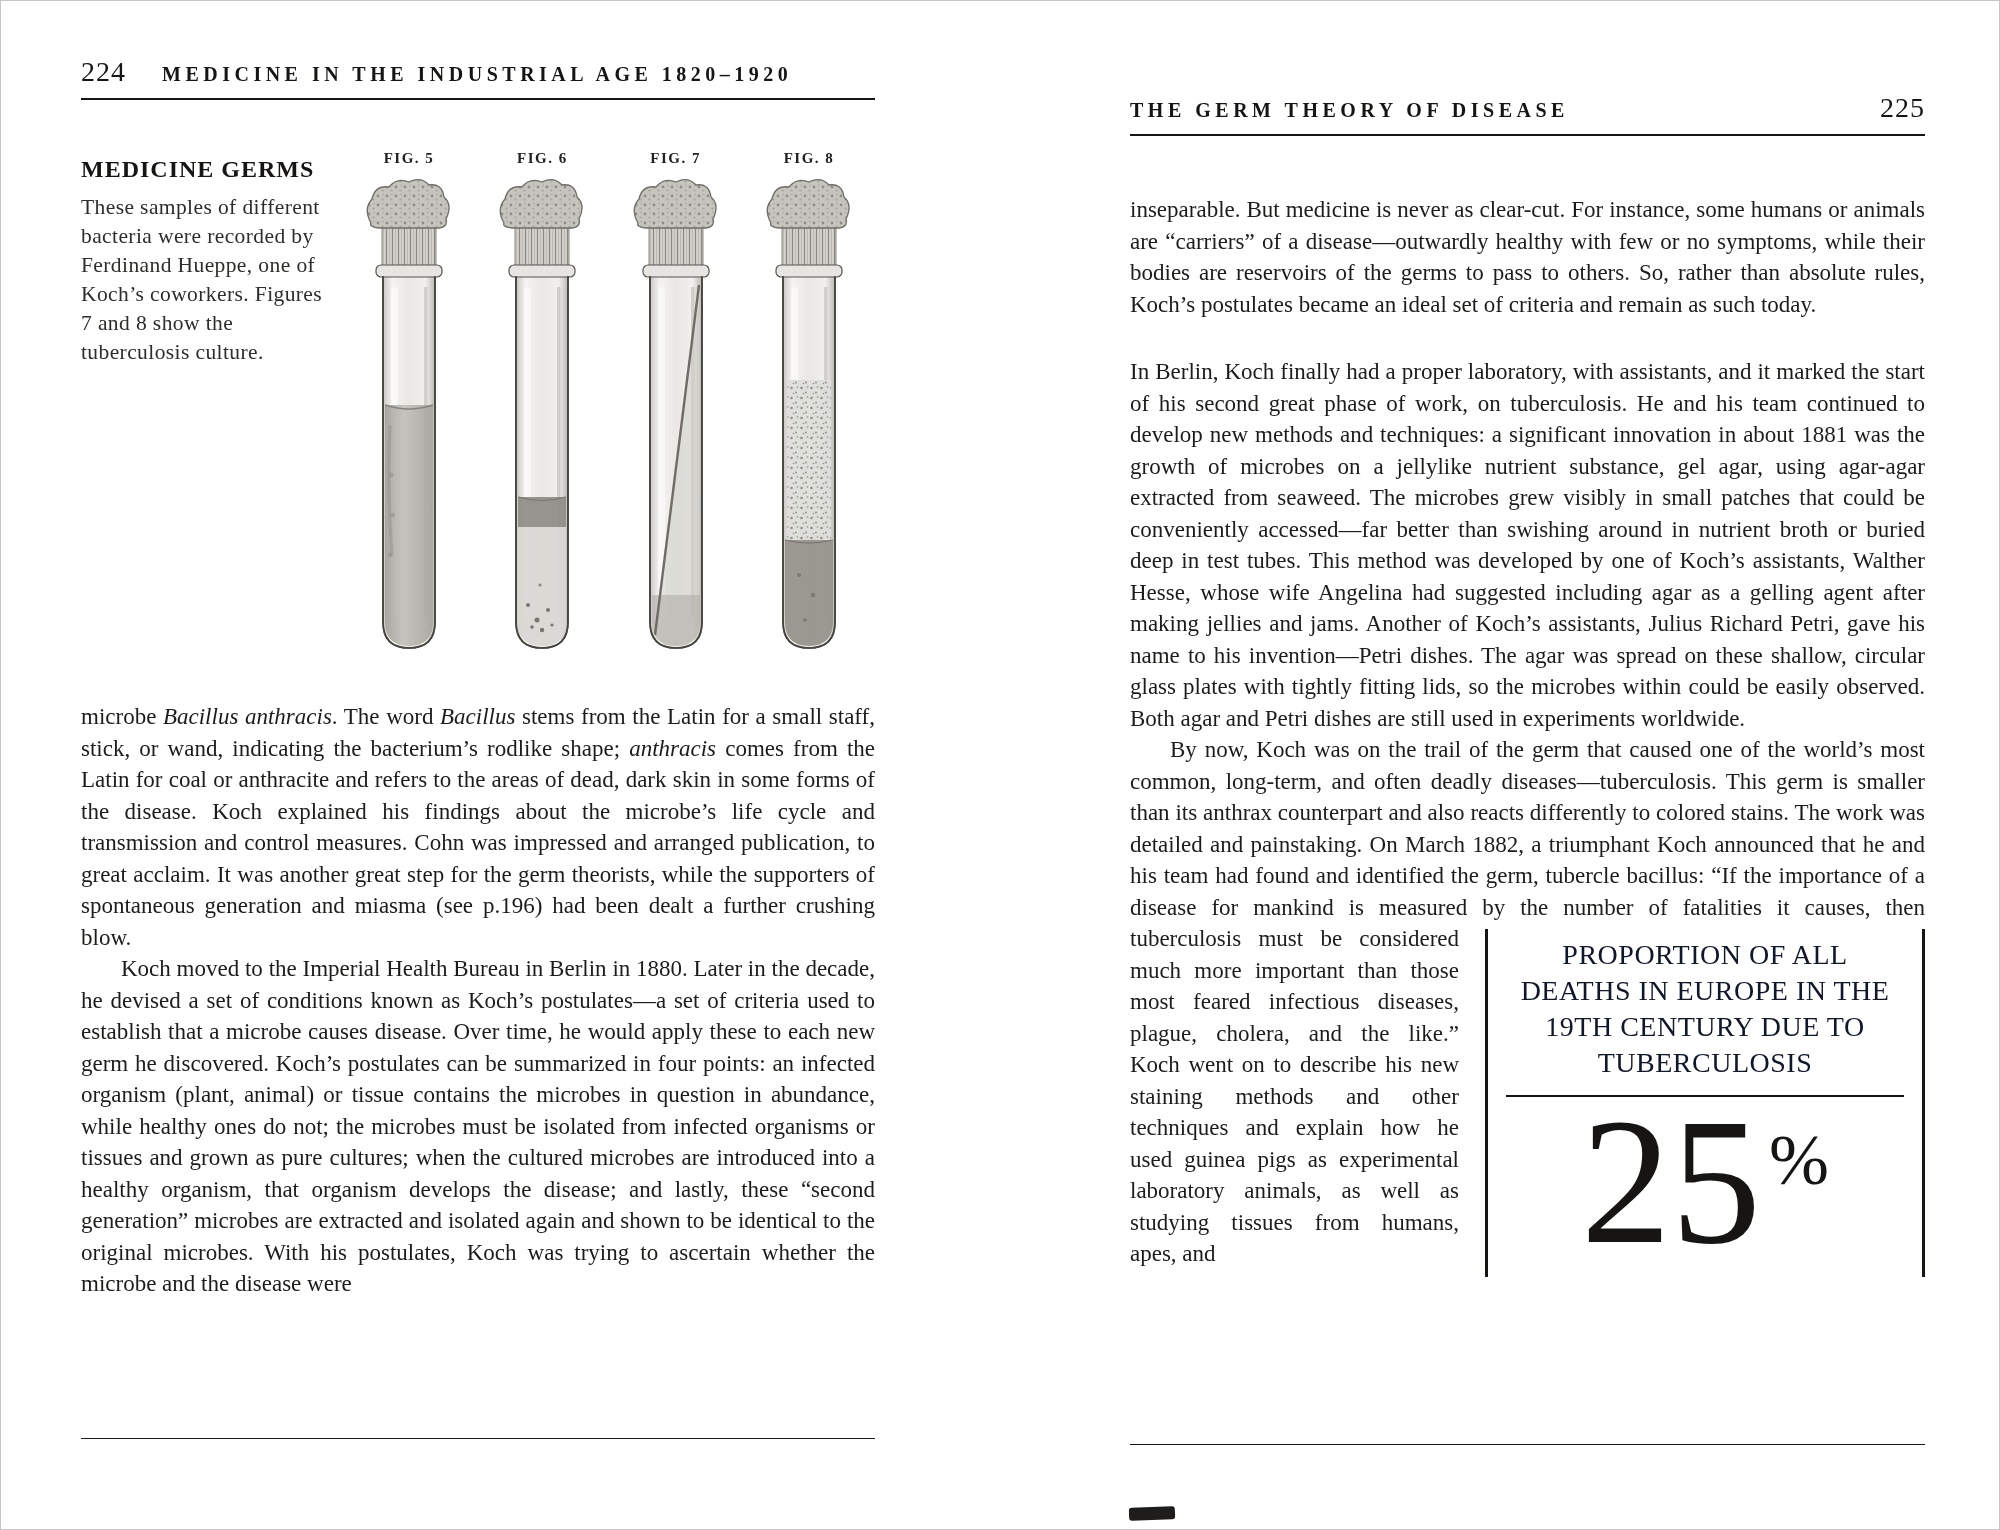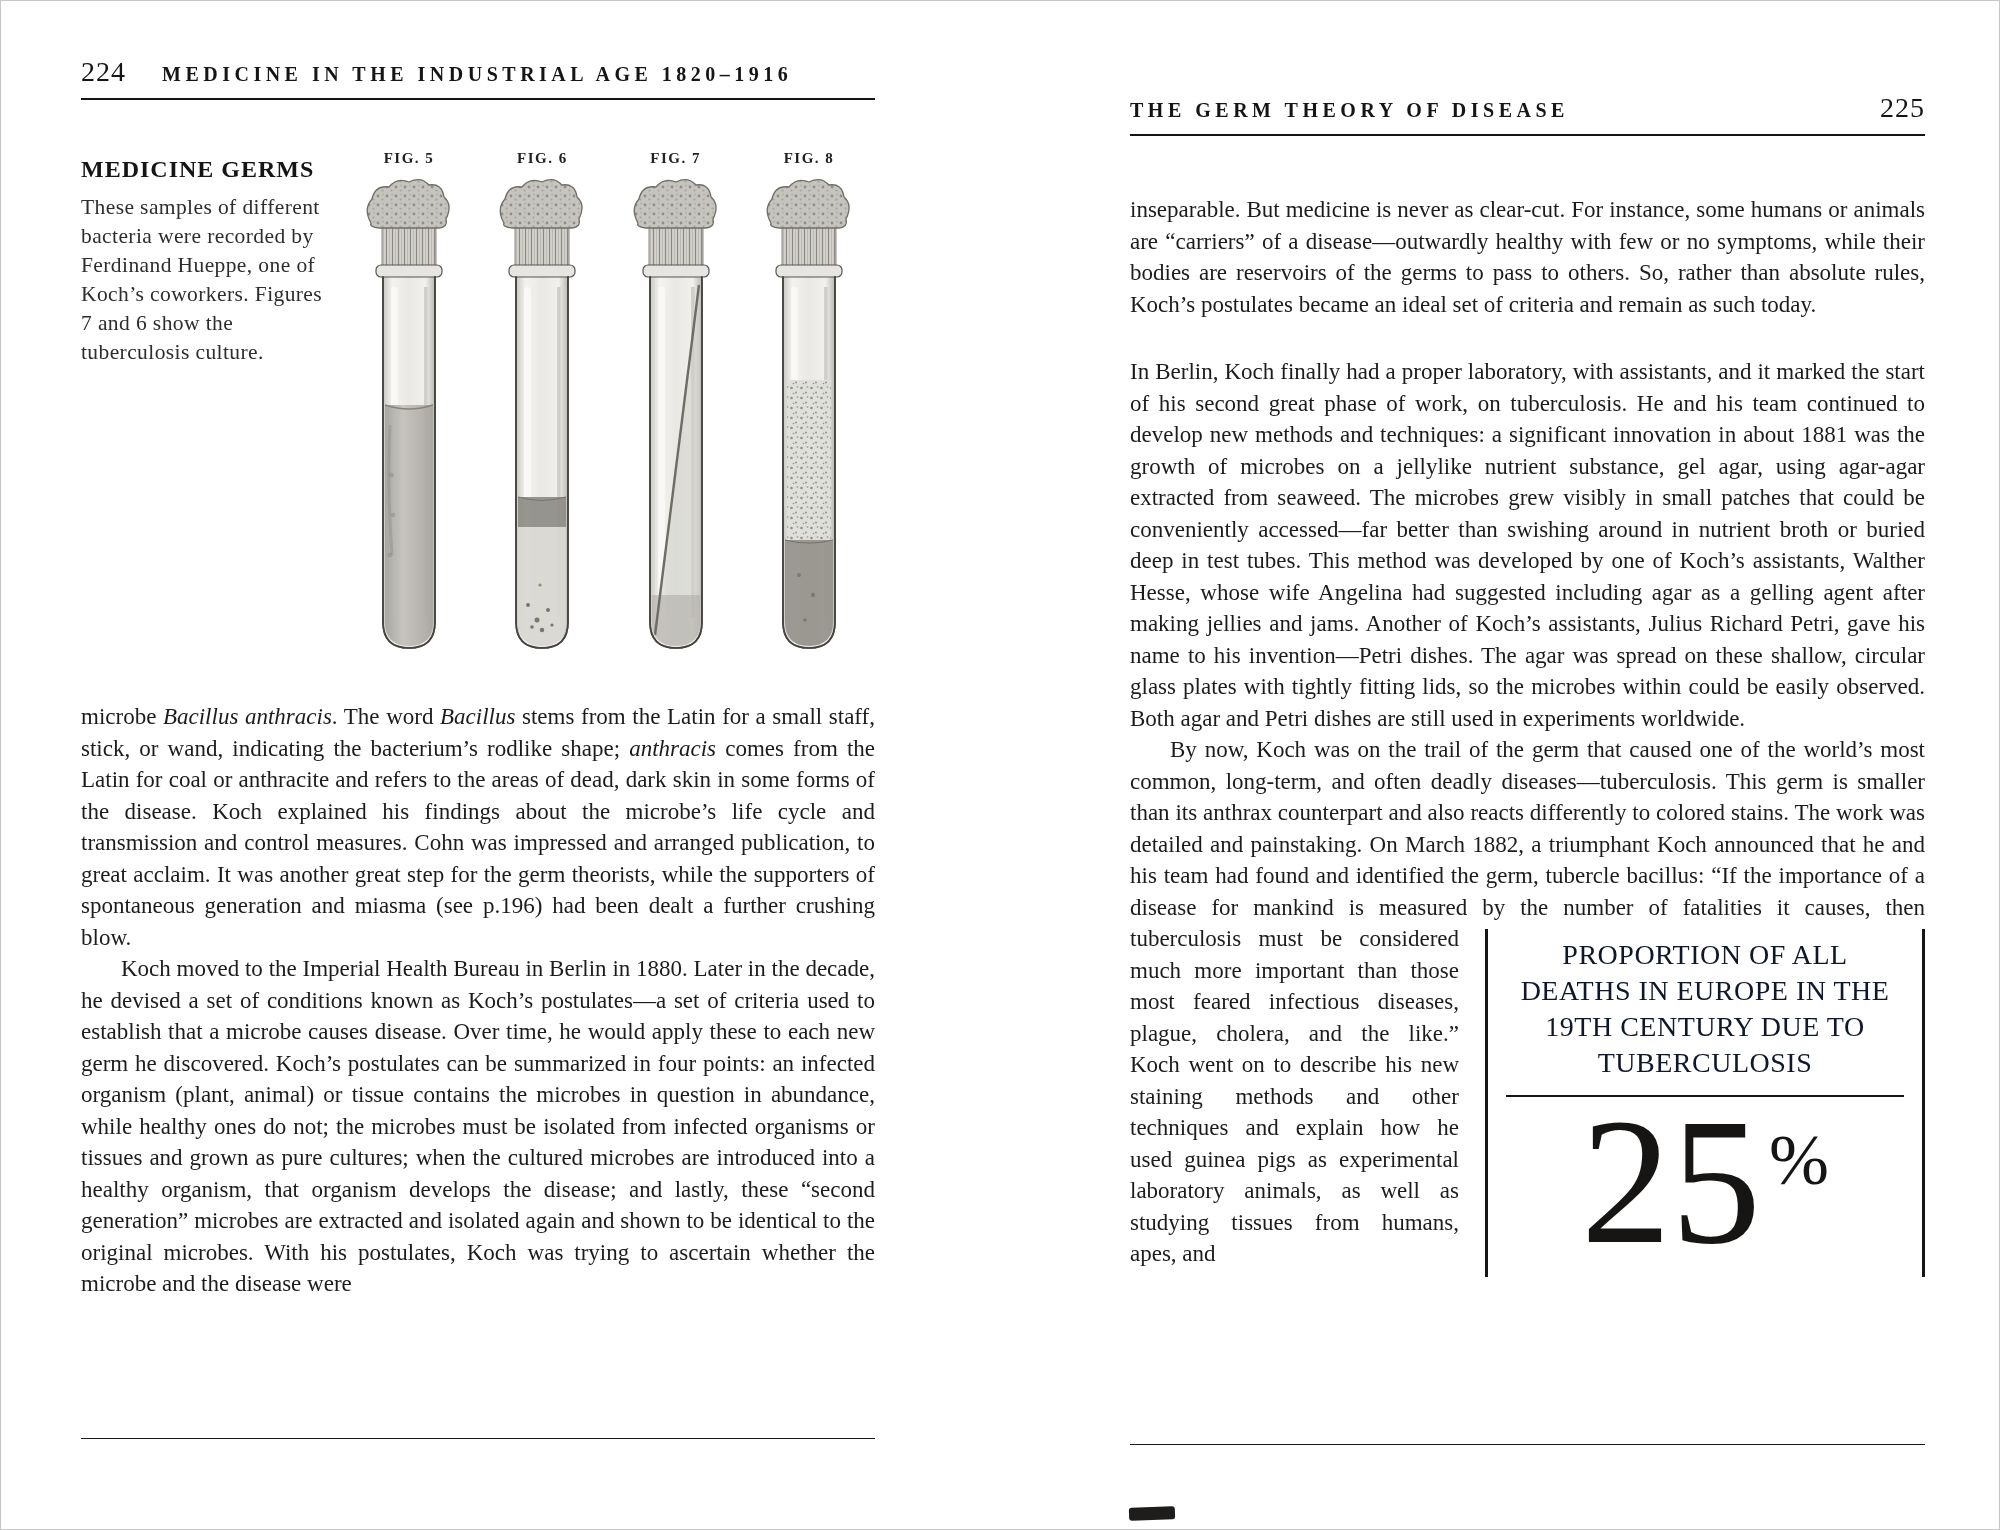--- a/index.html
+++ b/index.html
@@ -106,28 +106,28 @@
     </g>
     <path id="tubeOutline" d="M34,101 L34,447 Q34,473 60,473 Q86,473 86,447 L86,101" fill="none" stroke="#45443f" stroke-width="1.6"></path>
   </defs>
 </svg>
 
 <div class="sheet">
 
   <section class="page left">
     <header class="pagehead">
       <span class="pagenum">224</span>
-      <span class="runhead">MEDICINE IN THE INDUSTRIAL AGE 1820–1916</span>
+      <span class="runhead">MEDICINE IN THE INDUSTRIAL AGE 1820–1920</span>
     </header>
     <div class="headrule"></div>
 
     <figure class="figure-block">
       <figcaption class="caption">
         <div class="cap-title">MEDICINE GERMS</div>
-        <div class="cap-body">These samples of different bacteria were recorded by Ferdinand Hueppe, one of Koch’s coworkers. Figures 7 and 6 show the tuberculosis culture.</div>
+        <div class="cap-body">These samples of different bacteria were recorded by Ferdinand Hueppe, one of Koch’s coworkers. Figures 7 and 8 show the tuberculosis culture.</div>
       </figcaption>
 
       <div class="tubes">
 
         <div class="tube">
           <div class="fig-label">FIG. 5</div>
           <svg width="120" height="500" viewBox="0 0 120 500">
             <use href="#tubeBase"></use>
             <g clip-path="url(#tubeClip)" opacity="0.92">
               <rect x="30" y="230" width="60" height="245" fill="url(#liqGrad)"></rect>

